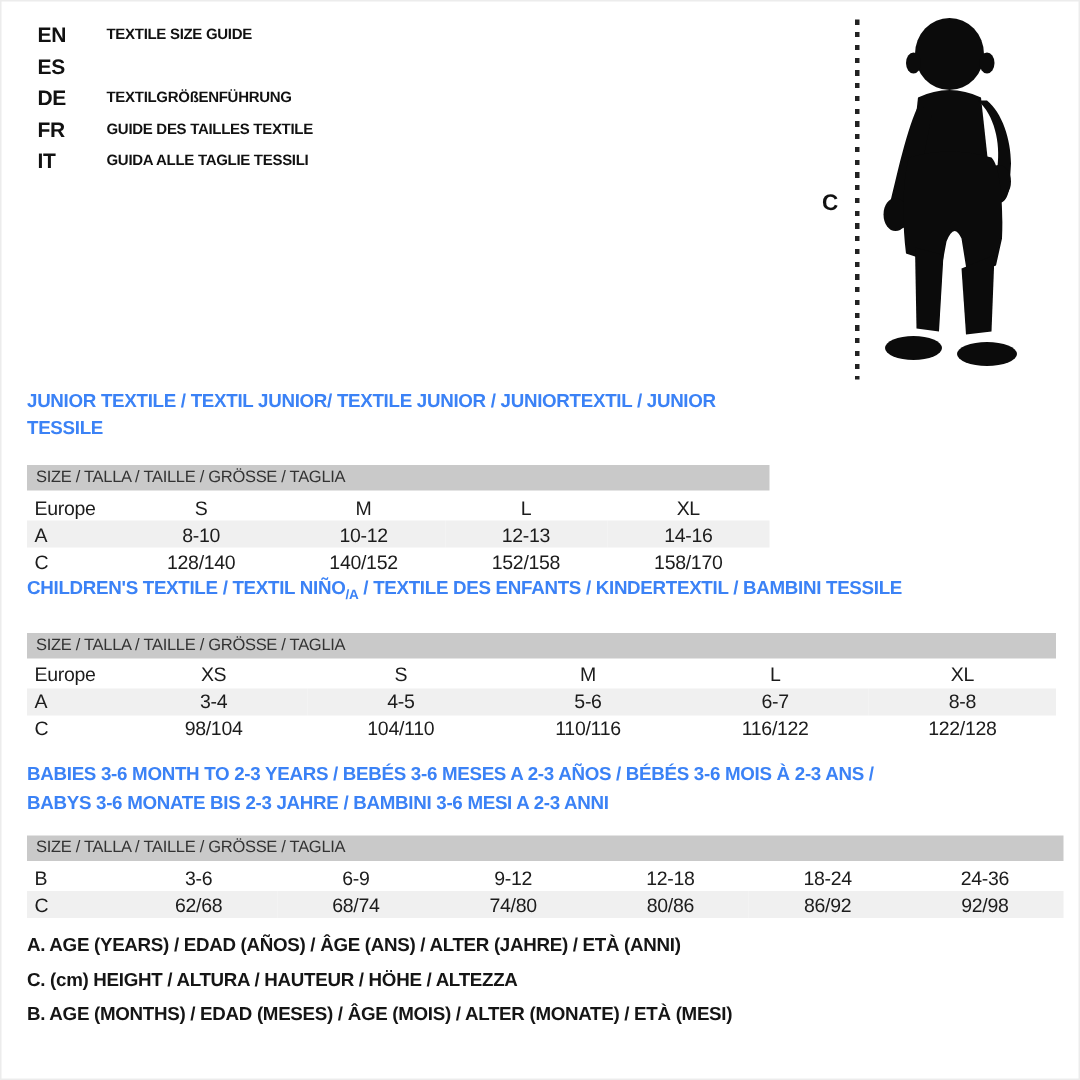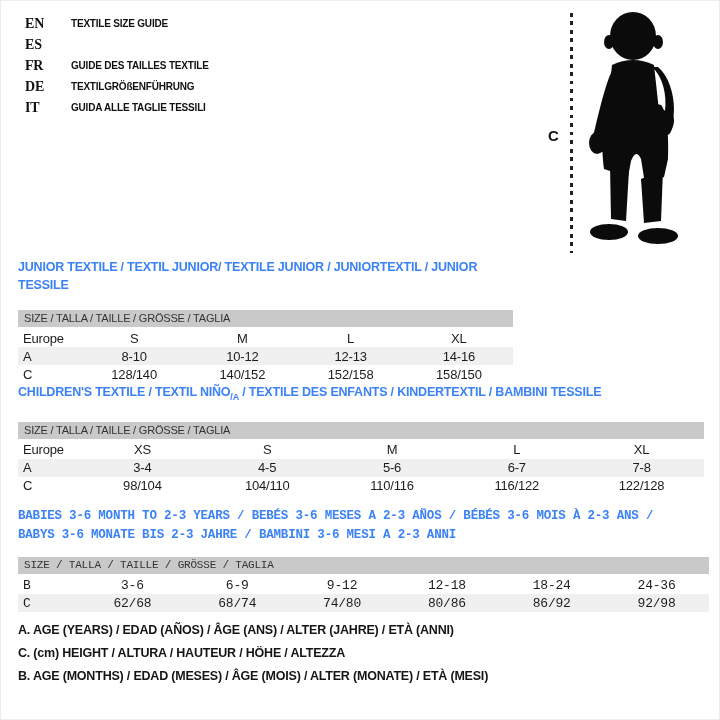--- a/index.html
+++ b/index.html
@@ -7,37 +7,37 @@
   .page {
     position:relative; width:720px; height:720px; background:#ffffff;
     border:1px solid #ececec;
     font-family:"Liberation Sans", sans-serif;
     color:#111; letter-spacing:-0.2px; overflow:hidden;
   }
 
   
   .lang-block { position:absolute; left:24px; top:12px; }
   .lang-row { display:flex; line-height:21px; }
-  .lang-code { width:46px; font-weight:bold; font-size:14px;font-family:Liberation Serif, serif; }
+  .lang-code { width:46px; font-weight:bold; font-size:14px; }
   .lang-label { font-weight:bold; font-size:10px; }
 
   
   .figure-area { position:absolute; left:545px; top:6px; width:160px; height:250px; }
   .c-label { position:absolute; left:2px; top:120px; font-weight:bold; font-size:15px; }
   .dotted-line {
     position:absolute; left:24px; top:6px; width:3px; height:240px;
     background:repeating-linear-gradient(to bottom,#222 0 3.5px,transparent 3.5px 8.5px);
   }
   .toddler-svg { position:absolute; left:38px; top:2px; }
 
   
   .size-section { position:absolute; left:17px; }
   .sec1 { top:257px; width:495px; }
   .sec2 { top:382px; width:686px; }
-  .sec3 { top:506px; width:691px;font-family:Liberation Mono, monospace; }
+  .sec3 { top:506px; width:691px; }
   .sec-title { font-weight:bold; font-size:12.5px; line-height:18px; margin-bottom:16px; color:#3b82f6; }
   .sec3 .sec-title { margin-bottom:12px; line-height:19px; }
   .sub-a { font-size:9px; vertical-align:sub; font-weight:bold; }
   .size-bar {
     background:#c9c9c9; color:#333; height:17px; line-height:17px;
     padding-left:6px; font-size:11px; margin-bottom:2px;
   }
   table.size-table { width:100%; border-collapse:collapse; table-layout:fixed; }
   table.size-table td {
     height:18px; font-size:13px; color:#1c1c1c; text-align:center;
@@ -57,26 +57,26 @@
 
   <div class="lang-block">
     <div class="lang-row">
       <span class="lang-code">EN</span>
       <span class="lang-label">TEXTILE SIZE GUIDE</span>
     </div>
     <div class="lang-row">
       <span class="lang-code">ES</span>
     </div>
     <div class="lang-row">
+      <span class="lang-code">DE</span>
+      <span class="lang-label">TEXTILGRÖßENFÜHRUNG</span>
+    </div>
+    <div class="lang-row">
       <span class="lang-code">FR</span>
       <span class="lang-label">GUIDE DES TAILLES TEXTILE</span>
-    </div>
-    <div class="lang-row">
-      <span class="lang-code">DE</span>
-      <span class="lang-label">TEXTILGRÖßENFÜHRUNG</span>
     </div>
     <div class="lang-row">
       <span class="lang-code">IT</span>
       <span class="lang-label">GUIDA ALLE TAGLIE TESSILI</span>
     </div>
   </div>
 
   <div class="figure-area">
     <span class="c-label">C</span>
     <div class="dotted-line"></div>
@@ -119,21 +119,21 @@
         <td>8-10</td>
         <td>10-12</td>
         <td>12-13</td>
         <td>14-16</td>
       </tr>
       <tr>
         <td class="lbl">C</td>
         <td>128/140</td>
         <td>140/152</td>
         <td>152/158</td>
-        <td>158/150</td>
+        <td>158/170</td>
       </tr>
     </tbody>
       </table>
   </div>
 
   <div class="size-section sec2">
     <div class="sec-title">
       <span>CHILDREN'S TEXTILE / TEXTIL NIÑO</span><span class="sub-a">/A</span><span> / TEXTILE DES ENFANTS / KINDERTEXTIL / BAMBINI TESSILE</span>
     </div>
     <div class="size-bar">SIZE / TALLA / TAILLE / GRÖSSE / TAGLIA</div>
@@ -149,21 +149,21 @@
         <td>M</td>
         <td>L</td>
         <td>XL</td>
       </tr>
       <tr class="shaded">
         <td class="lbl">A</td>
         <td>3-4</td>
         <td>4-5</td>
         <td>5-6</td>
         <td>6-7</td>
-        <td>7-8</td>
+        <td>8-8</td>
       </tr>
       <tr>
         <td class="lbl">C</td>
         <td>98/104</td>
         <td>104/110</td>
         <td>110/116</td>
         <td>116/122</td>
         <td>122/128</td>
       </tr>
     </tbody>

